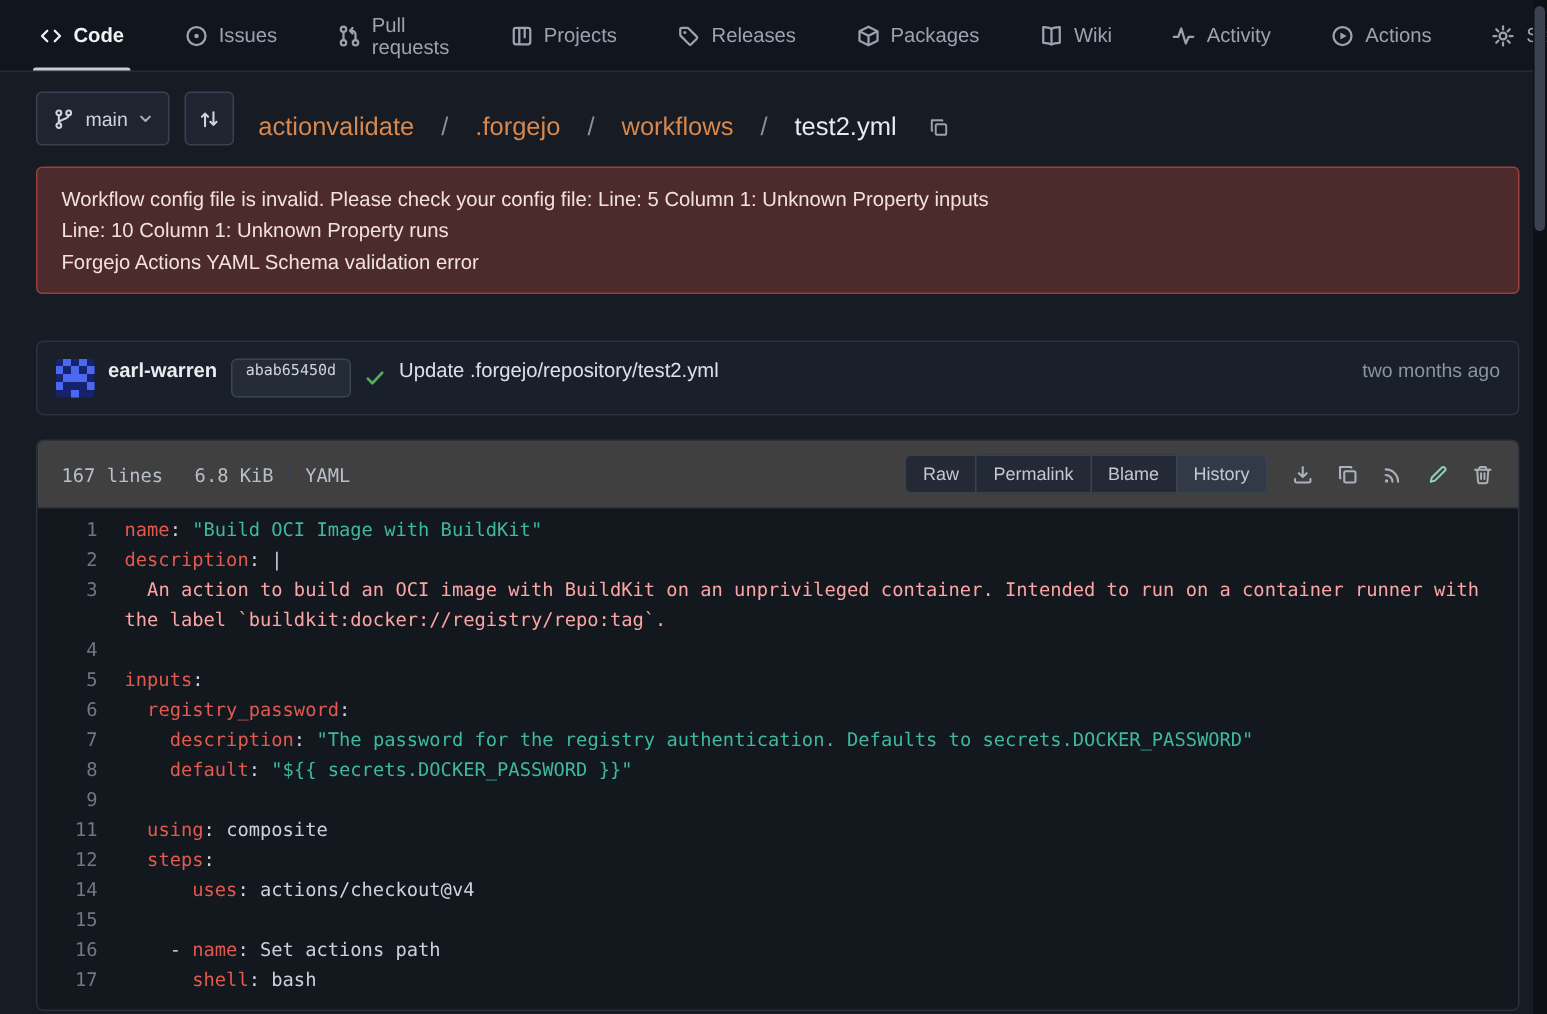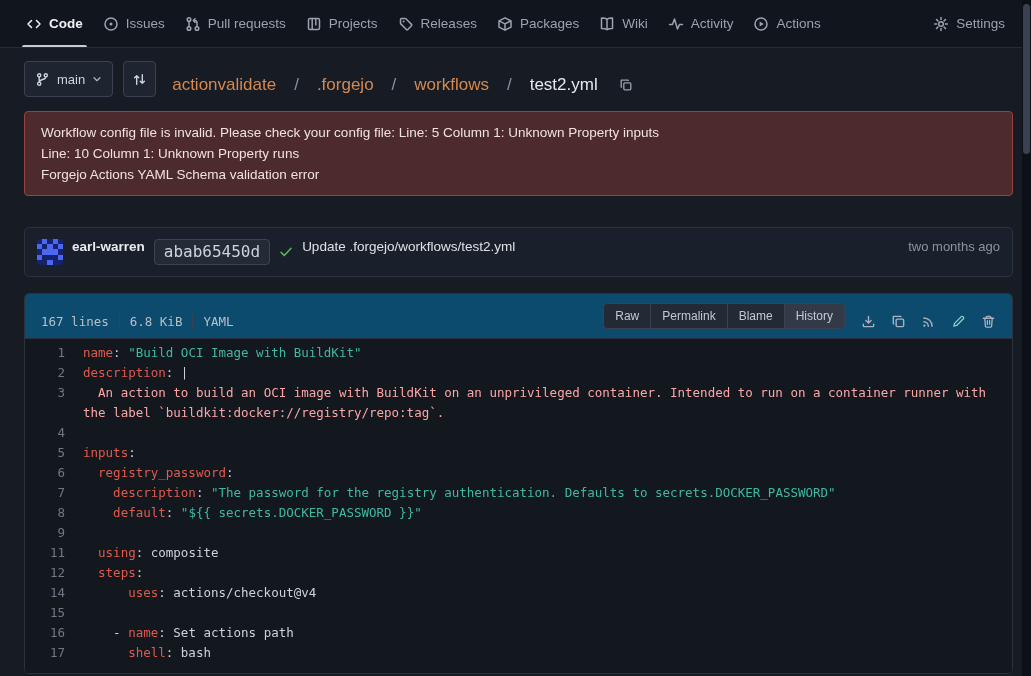--- a/index.html
+++ b/index.html
@@ -4,21 +4,21 @@
 <style>
   * { margin:0; padding:0; box-sizing:border-box; }
   html,body { background:#0c0f15; }
   body { font-family:"Liberation Sans", sans-serif; }
   .app {
     position:relative; width:1031px; height:676px; overflow:hidden;
     background:#161b24; color:#dfe3e8;
   }
   
   .repo-nav {
-    display:flex; align-items:stretch; gap:0; height:48px;
+    display:flex; align-items:stretch; gap:20px; height:48px;
     background:#10151e; border-bottom:1px solid #262c37; padding:0 16px;
   }
   .nav-item {
     position:relative; display:flex; align-items:center; gap:7px;
     padding:0 10px; color:#9ba3af; font-size:13.5px; cursor:pointer; text-decoration:none;
   }
   .nav-item svg { width:16px; height:16px; flex:none; }
   .nav-item.active { color:#f0f2f4; font-weight:700; }
   .nav-item.active::after {
     content:""; position:absolute; left:6px; right:6px; bottom:0; height:2px;
@@ -50,36 +50,36 @@
     color:#f0e2e1; font-size:13.5px; line-height:21px;
   }
   
   .commit-bar {
     display:flex; gap:9px; margin:0 18px 16px 24px;
     padding:11px 12px; background:#1a202b; border:1px solid #2b313d; border-radius:5px;
   }
   .avatar { width:26px; height:26px; border-radius:3px; flex:none; cursor:pointer; }
   .commit-author { font-size:13.5px; font-weight:700; color:#e8ebef; cursor:pointer; }
   .commit-hash {
-    font-family:"DejaVu Sans Mono", monospace; font-size:16px; color:#ccd3dc;
+    font-family:"DejaVu Sans Mono", monospace; font-size:10px; color:#ccd3dc;
     background:#242b37; border:1px solid #3d4451; border-radius:4px;
     padding:2px 9px; cursor:pointer;
   }
   .commit-check { color:#57ab5a; display:flex; align-items:center; }
   .commit-check svg { width:14px; height:14px; }
   .commit-msg { font-size:13.5px; color:#dde1e6; cursor:pointer; }
   .commit-time { margin-left:auto; font-size:13px; color:#8b93a0; }
   
   .file-box {
     margin:0 18px 0 24px; border:1px solid #2b313d; border-radius:5px;
     overflow:hidden; background:#13181f;
   }
   .file-header {
-    display:flex; align-items:flex-end; padding:9px 10px;
-    background:#0c4a6e; border-bottom:1px solid #2b313d;
+    display:flex; align-items:center; padding:9px 10px;
+    background:#404040; border-bottom:1px solid #2b313d;
   }
   .file-stats {
     display:flex; align-items:center; gap:10px;
     font-family:"DejaVu Sans Mono", monospace; font-size:12.5px; color:#b8bfc9;
     padding-left:6px;
   }
   .vdiv { width:1px; height:15px; background:#3a4150; }
   .seg { display:flex; margin-left:auto; }
   .seg .seg-btn {
     background:#232a36; border:1px solid #3a4150; border-right-width:0;
@@ -246,21 +246,21 @@
         <rect x="4" y="8" width="2" height="2"></rect>
       </g>
     </svg>
     <span class="commit-author">earl-warren</span>
     <span class="commit-hash">abab65450d</span>
     <span class="commit-check">
       <svg viewBox="0 0 16 16" fill="none" stroke="currentColor" stroke-width="2" stroke-linecap="round" stroke-linejoin="round">
           <path d="M2.5 8.5 6 12l7.5-8"></path>
         </svg>
     </span>
-    <span class="commit-msg">Update .forgejo/workflows/test2.yml</span>
+    <span class="commit-msg">Update .forgejo/repository/test2.yml</span>
     <span class="commit-time">two months ago</span>
   </div>
 
   <div class="file-box">
     <div class="file-header">
       <div class="file-stats">
         <span>167 lines</span>
         <span class="vdiv"></span>
         <span>6.8 KiB</span>
         <span class="vdiv"></span>

